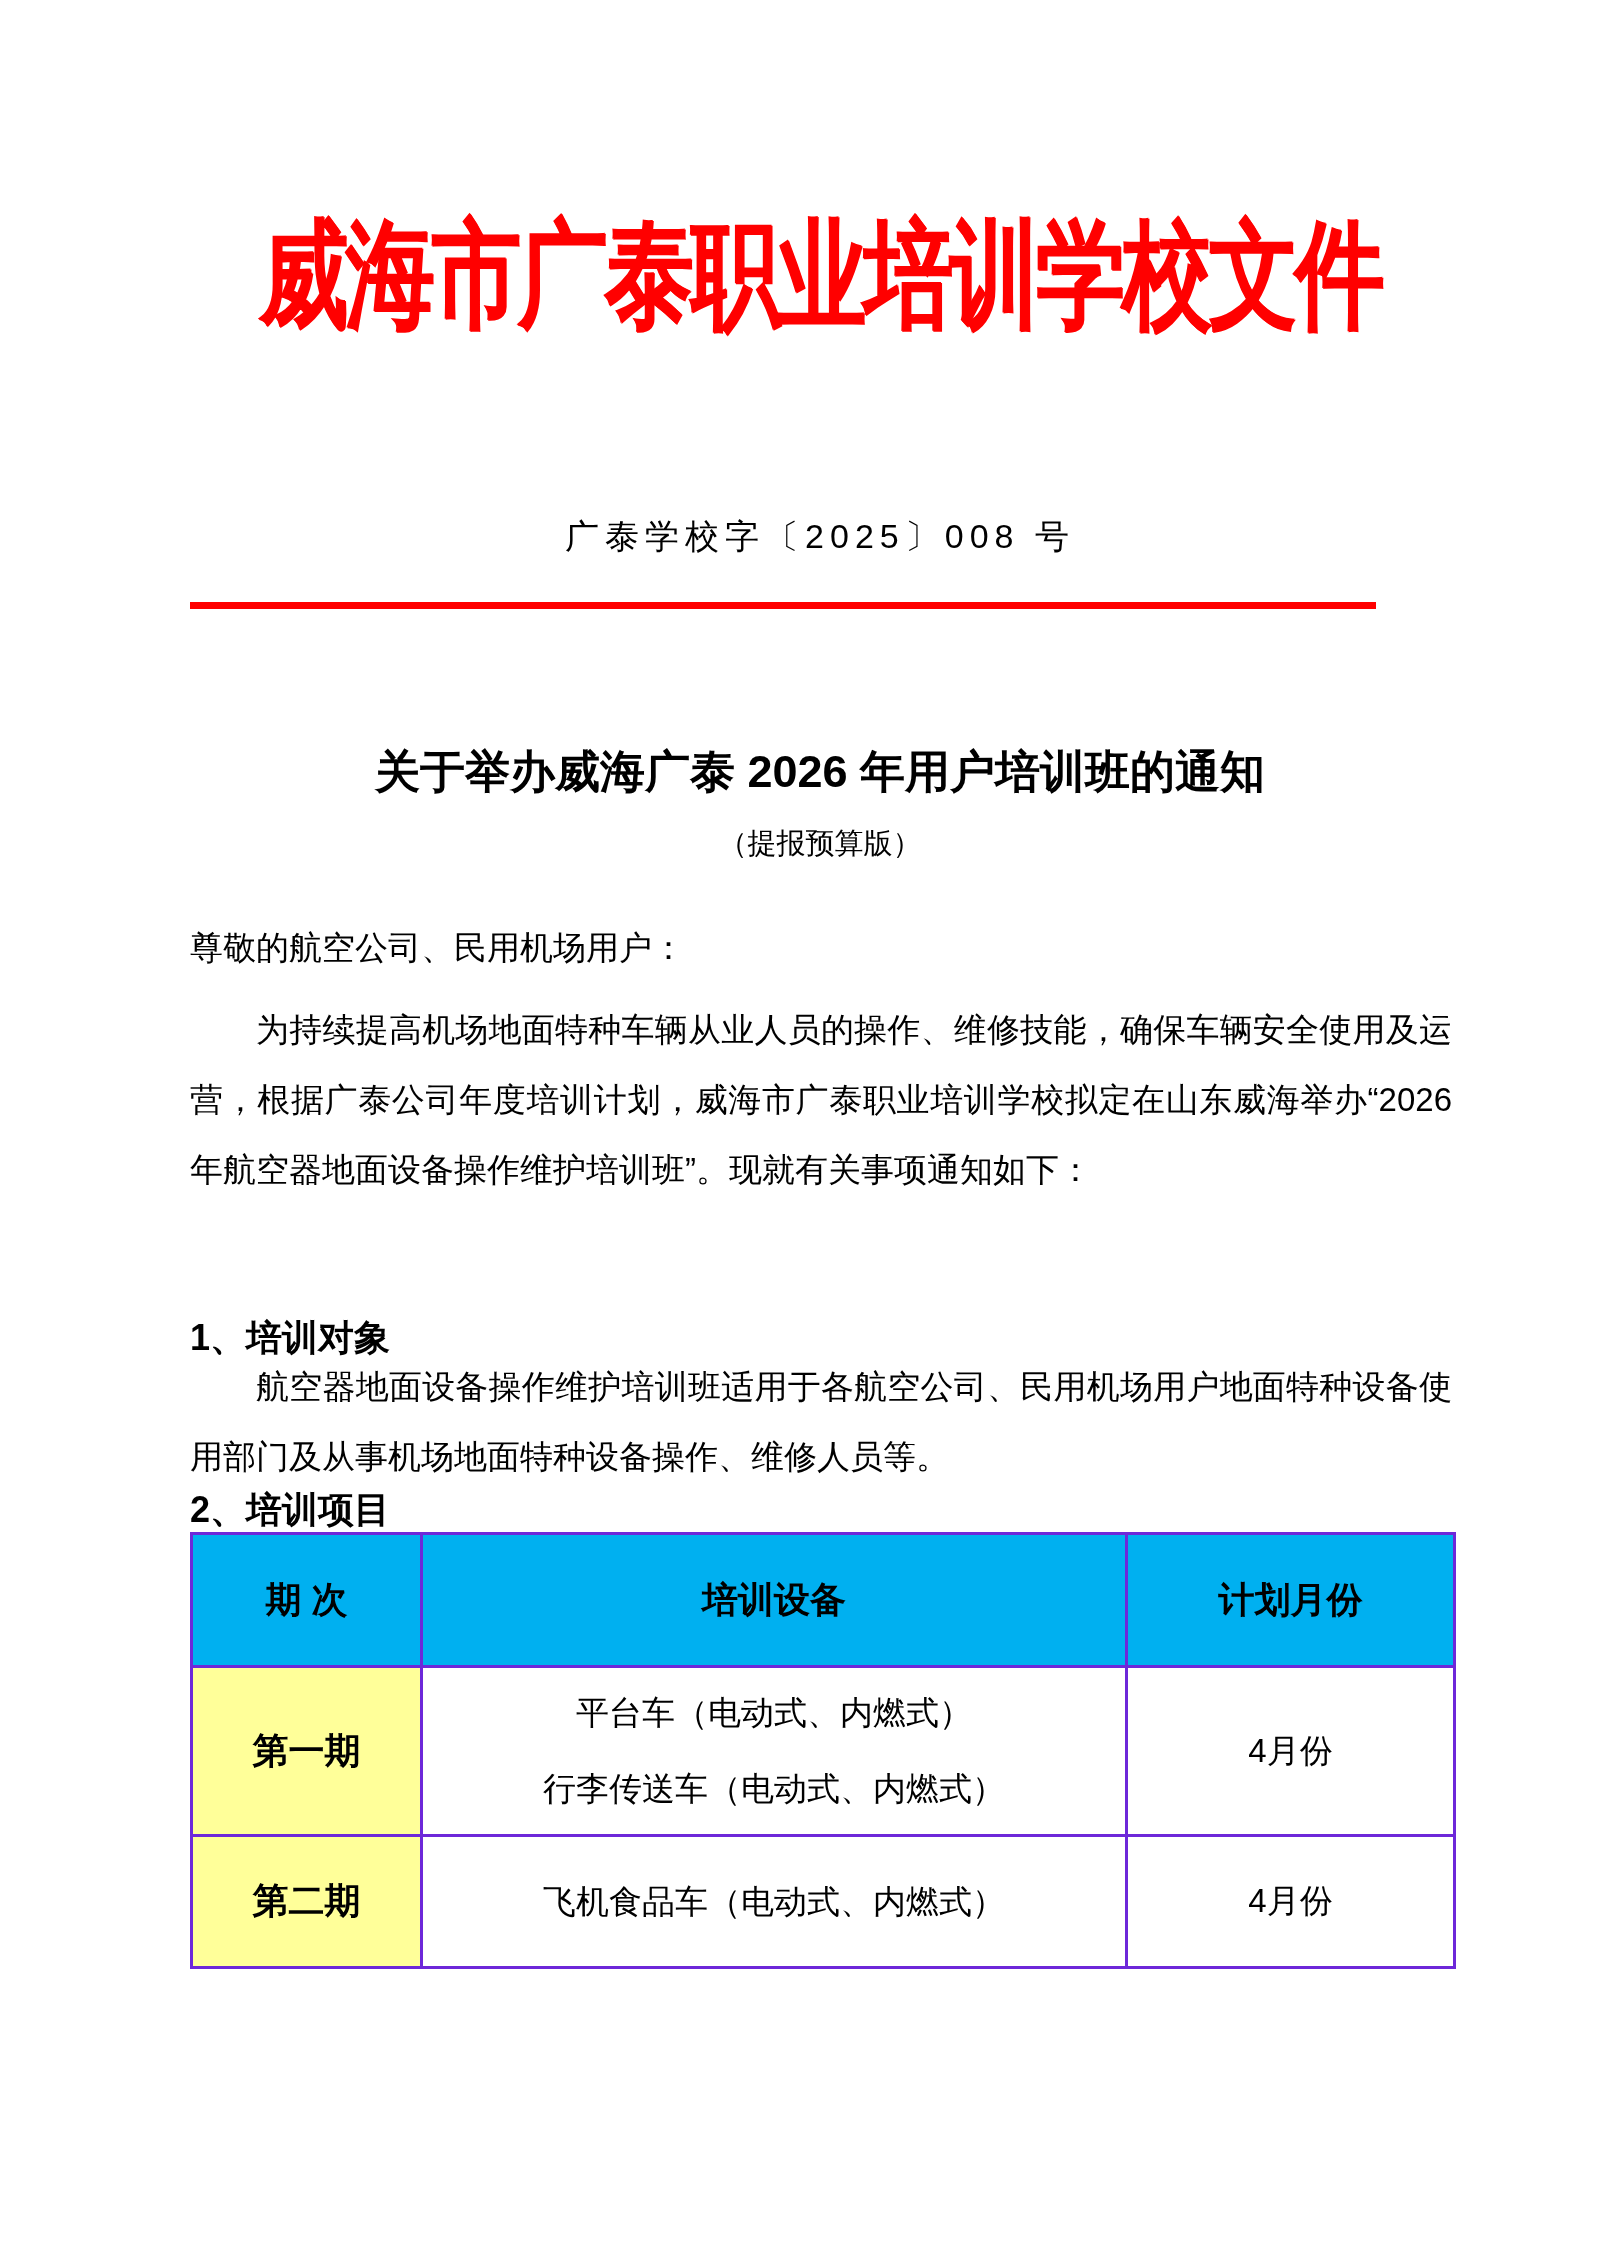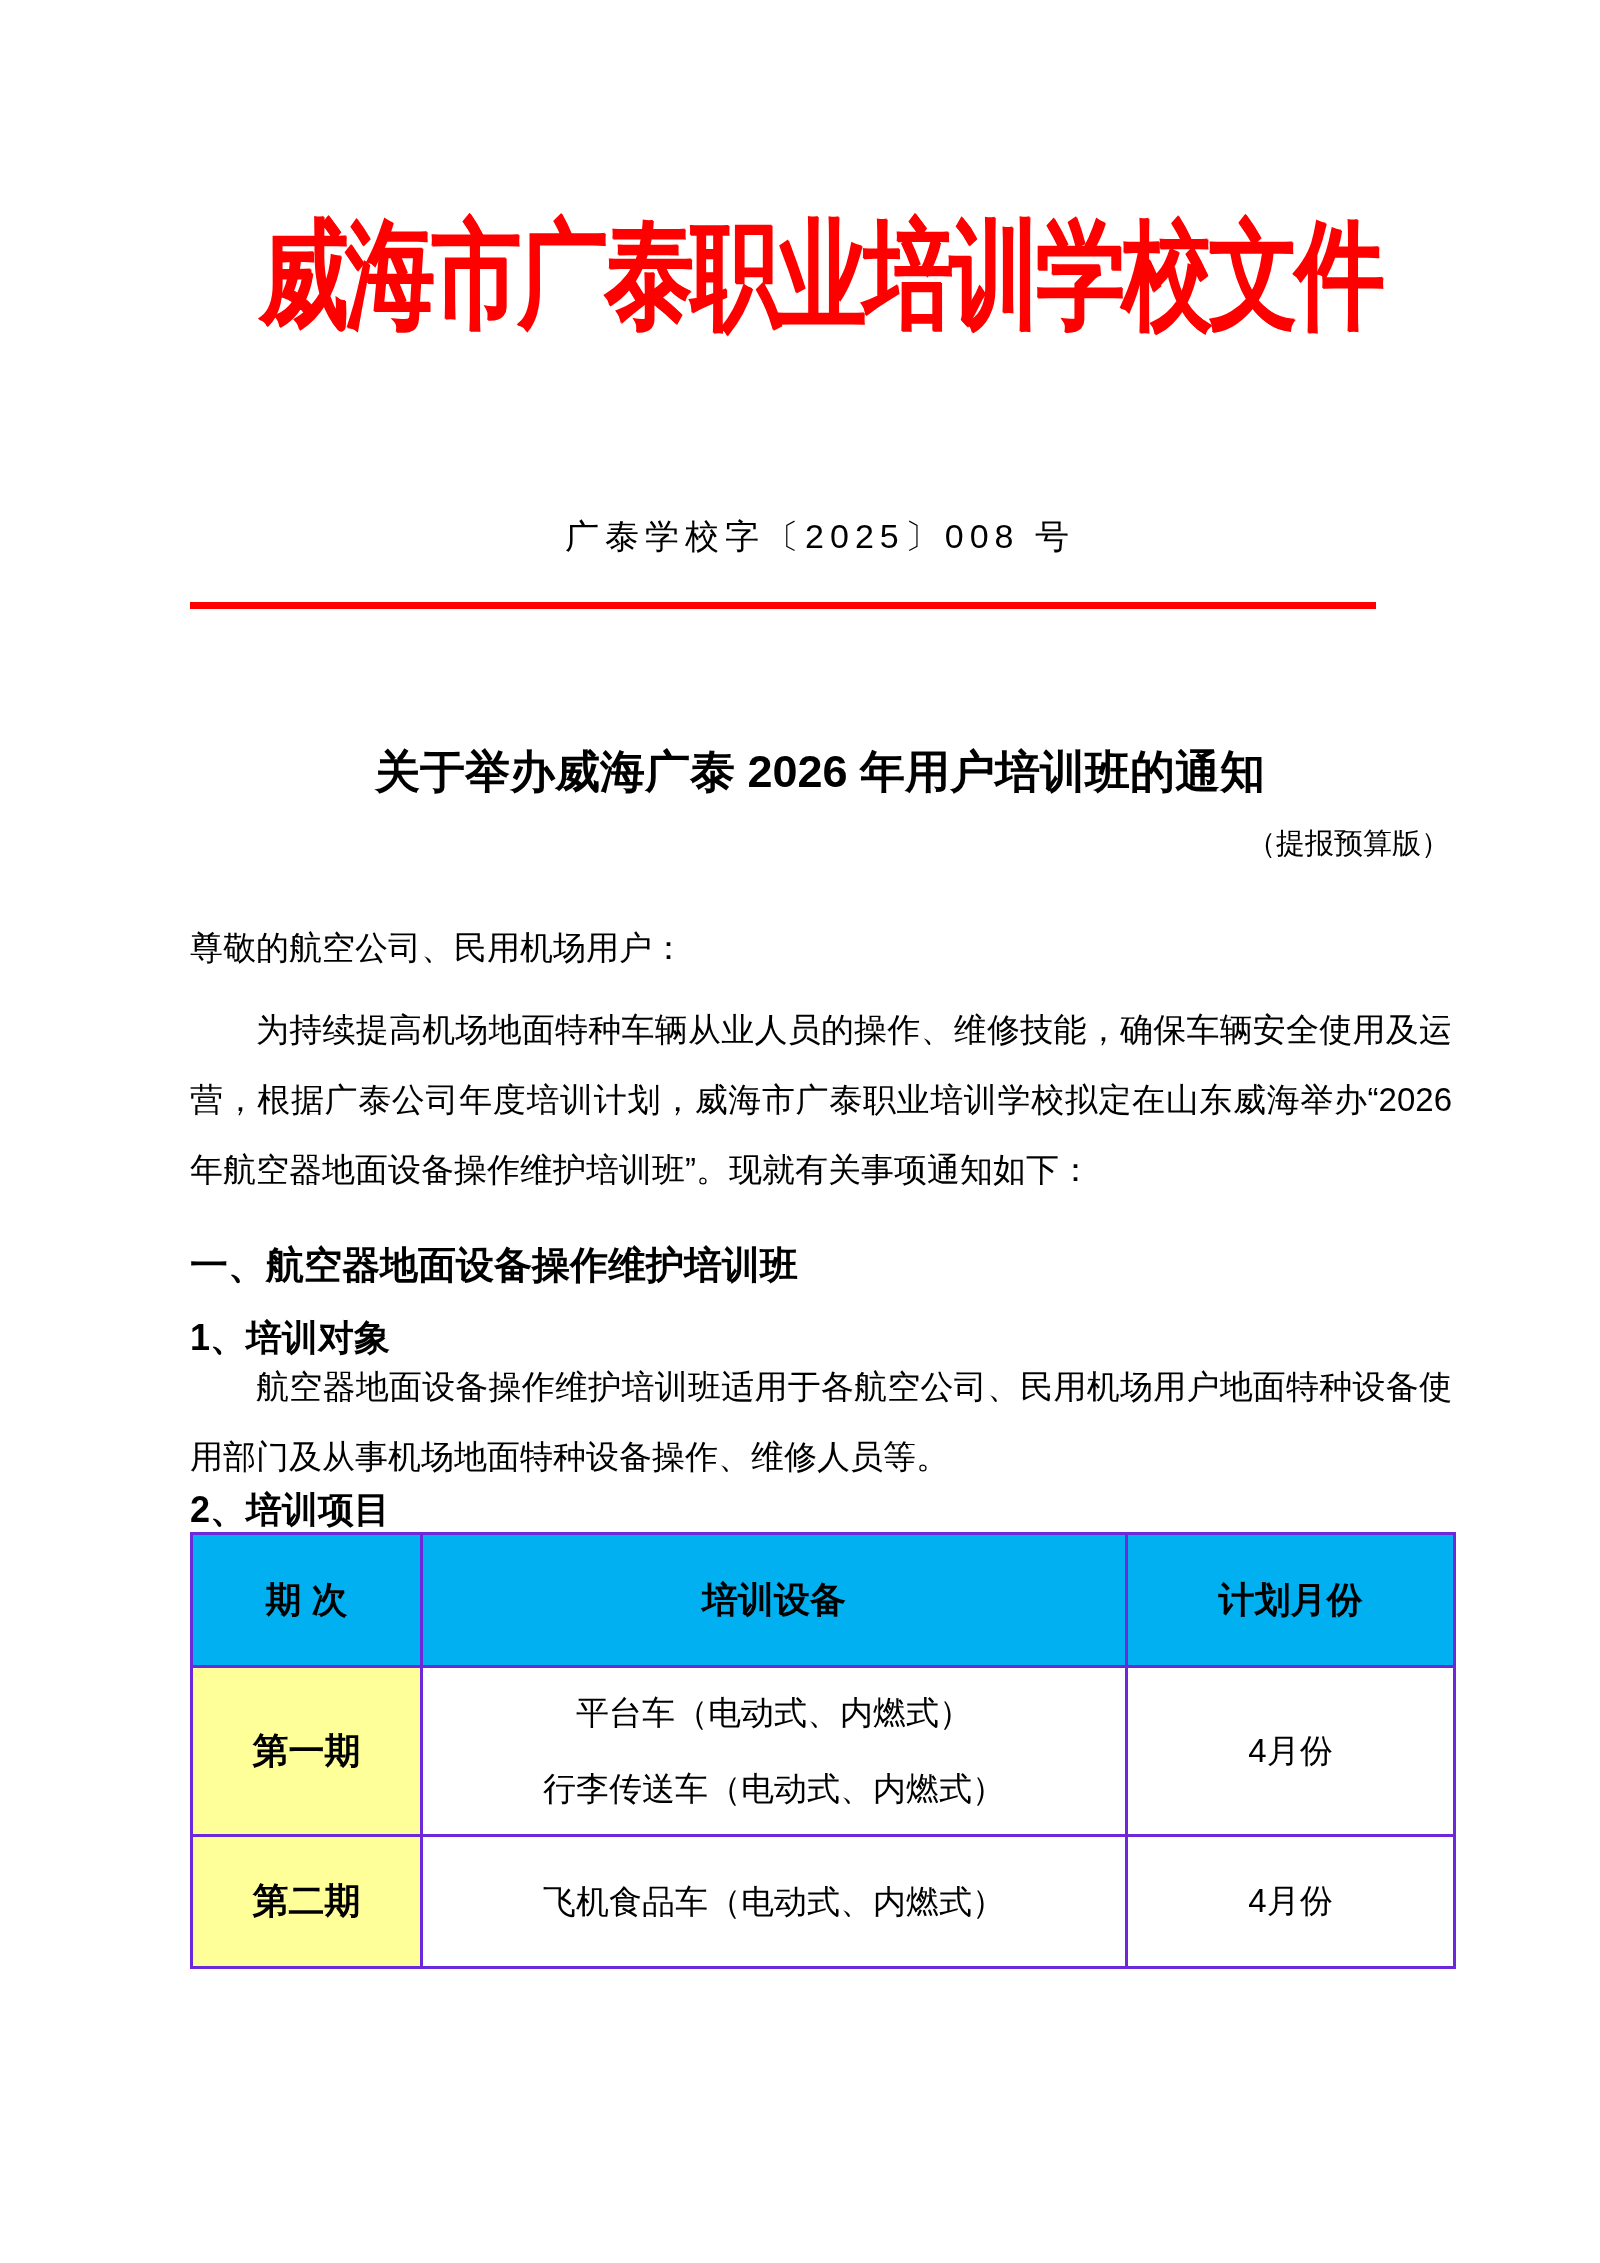--- a/index.html
+++ b/index.html
@@ -40,21 +40,21 @@
     background:var(--red);
   }
   .doc-title{
     position:absolute;top:742px;left:190px;width:1260px;
     text-align:center;
     font-size:45px;font-weight:bold;
     white-space:nowrap;
   }
   .doc-subtitle{
     position:absolute;top:824px;left:190px;width:1260px;
-    text-align:right;
+    text-align:center;
     font-size:29px;
   }
   .salutation{
     position:absolute;top:926px;left:190px;width:1262px;
     font-size:33px;
   }
   .para{
     position:absolute;left:190px;width:1262px;
     font-size:33px;line-height:70px;
     text-align:justify;text-justify:inter-ideograph;
@@ -109,21 +109,20 @@
   <div class="redline"></div>
 
   <div class="doc-title">关于举办威海广泰 2026 年用户培训班的通知</div>
 
   <div class="doc-subtitle">（提报预算版）</div>
 
   <div class="salutation">尊敬的航空公司、民用机场用户：</div>
 
   <div class="para para1">为持续提高机场地面特种车辆从业人员的操作、维修技能，确保车辆安全使用及运营，根据广泰公司年度培训计划，威海市广泰职业培训学校拟定在山东威海举办“2026 年航空器地面设备操作维护培训班”。现就有关事项通知如下：</div>
 
-  <div class="h-sec sec1">一、航空器地面设备操作维护培训班</div>
 
   <div class="h-sec sub1">1、培训对象</div>
 
   <div class="para para2">航空器地面设备操作维护培训班适用于各航空公司、民用机场用户地面特种设备使用部门及从事机场地面特种设备操作、维修人员等。</div>
 
   <div class="h-sec sub2">2、培训项目</div>
 
   <table class="train-table">
     <colgroup>
         <col class="c1">

